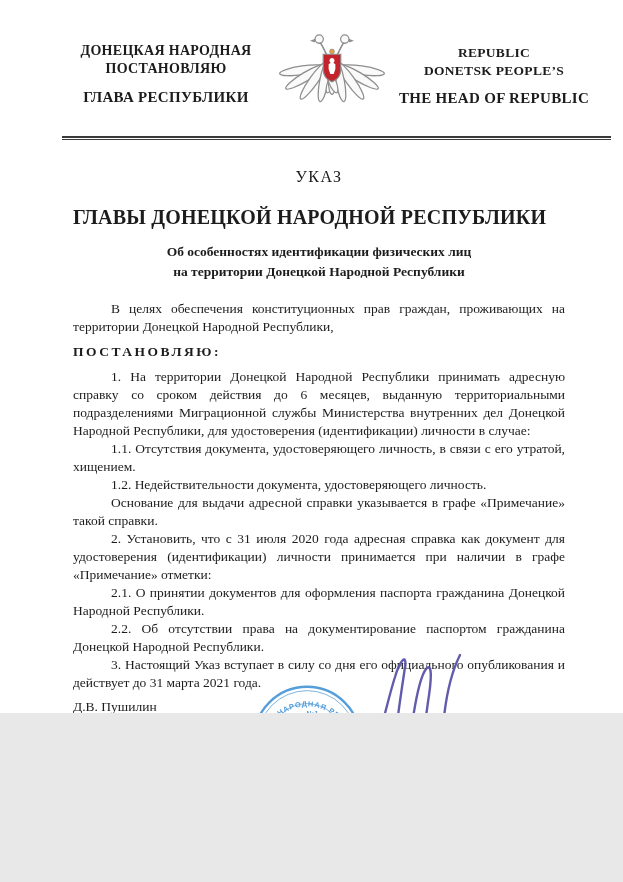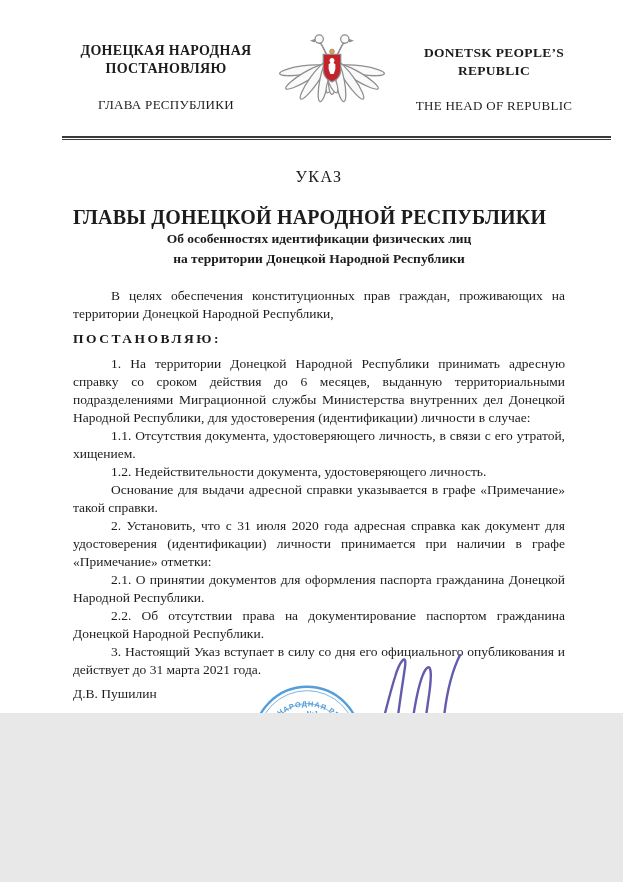--- a/index.html
+++ b/index.html
@@ -5,32 +5,32 @@
   html,body { margin:0; padding:0; background:#e8e8e8; }
   .page {
     position:relative; width:623px; height:713px; margin:0 auto;
     background:#ffffff; overflow:hidden;
     font-family:"Liberation Serif", serif; color:#1c1c1c;
   }
   
   .h-left  { position:absolute; left:60px;  top:42px; width:212px; text-align:center; }
   .h-right { position:absolute; left:390px; top:44px; width:208px; text-align:center; }
   .org-name { font-weight:bold; font-size:14px; line-height:1.32; letter-spacing:.3px; }
-  .org-sub  { font-weight:normal; font-size:13px; margin-top:18px; letter-spacing:.3px; }
+  .org-sub  { font-weight:bold; font-size:15px; margin-top:10px; letter-spacing:.3px; }
   .h-right .org-name { font-size:13.5px; }
   .emblem { position:absolute; left:276px; top:25px; }
   .rule {
     position:absolute; left:62px; top:136px; width:549px; height:1px;
     border-top:2px solid #3a3a3a; border-bottom:1.5px solid #3a3a3a;
   }
   
   .content { position:absolute; left:73px; top:160px; width:492px; }
   .doc-type { text-align:center; font-weight:normal; font-size:16px; letter-spacing:1.5px; margin-top:8px; }
   .issuer   { text-align:left; font-weight:bold; font-size:20px; margin-top:20px; letter-spacing:.2px; }
-  .subject  { text-align:center; font-weight:bold; font-size:13.5px; line-height:1.48; }
+  .subject  { text-align:center; font-weight:bold; font-size:13.5px; line-height:1.48; margin-top:13px; }
   .bodytext { margin-top:18px; font-size:13.5px; line-height:18px; text-align:justify; }
   .bodytext p { margin:0; text-indent:38px; }
   p.resolve { text-indent:0; font-weight:bold; letter-spacing:2.5px; margin:7px 0; }
   
   .sig-row { display:flex; justify-content:space-between; align-items:flex-end; margin-top:6px; }
   .sig-left { text-indent:0; }
   .sig-left .l1 { text-indent:0; text-align:center; width:185px; }
   .sig-left .l2 { text-indent:0; }
   .sig-name { text-indent:0; padding-right:2px; }
   .place { margin-top:22px; text-indent:0; }
@@ -95,22 +95,22 @@
         <path d="M59,36 h22 v18 c0,9.5 -5.5,14.5 -11,16.5 c-5.5,-2 -11,-7 -11,-16.5 z" fill="var(--shield-fill,#c3232b)" stroke="currentColor" stroke-width="1.4"></path>
 
         <path d="M70,40.5 c-1.9,0 -3.1,1.4 -3.1,3.3 c0,1.2 .6,2.3 1.5,2.9 l-2.6,1.6 v6.2 l2.1,6.2 h4.2 l2.1,-6.2 v-6.2 l-2.6,-1.6 c.9,-.6 1.5,-1.7 1.5,-2.9 c0,-1.9 -1.2,-3.3 -3.1,-3.3 z" fill="var(--figure-fill,#ffffff)"></path>
       </g>
     </defs>
     <use href="#dheagle"></use>
   </svg>
 
   <div class="h-right">
     <div class="org-name">
+      <div>REPUBLIC</div>
       <div>DONETSK PEOPLE’S</div>
-      <div>REPUBLIC</div>
     </div>
     <div class="org-sub">THE HEAD OF REPUBLIC</div>
   </div>
 
   <div class="rule"></div>
 
   <div class="content">
     <div class="doc-type">УКАЗ</div>
     <div class="issuer">ГЛАВЫ ДОНЕЦКОЙ НАРОДНОЙ РЕСПУБЛИКИ</div>
     <div class="subject">

